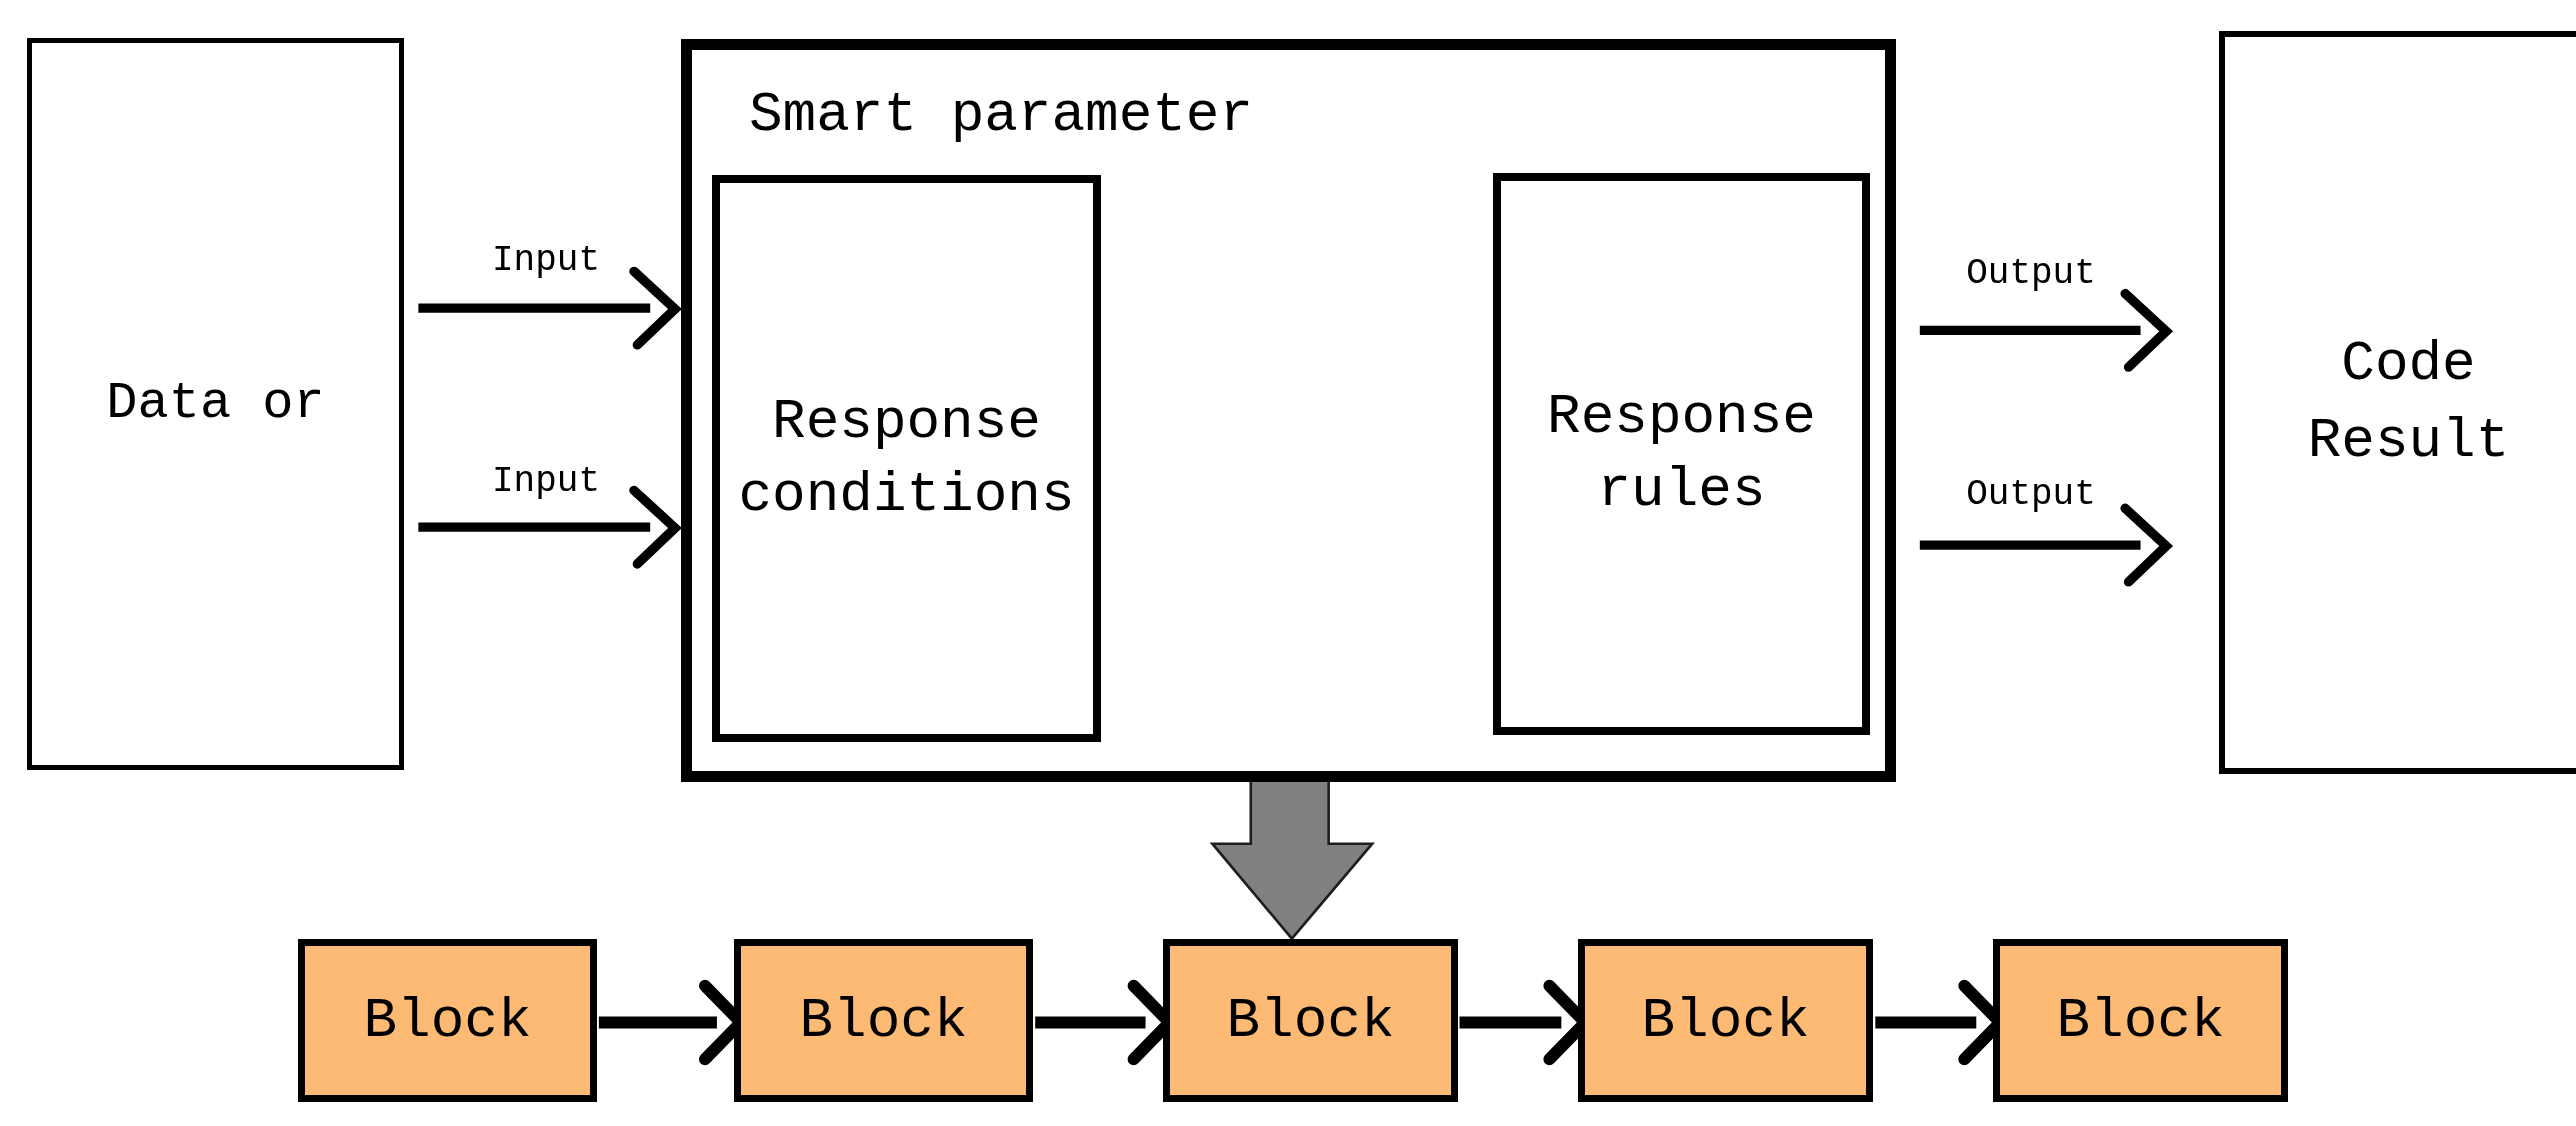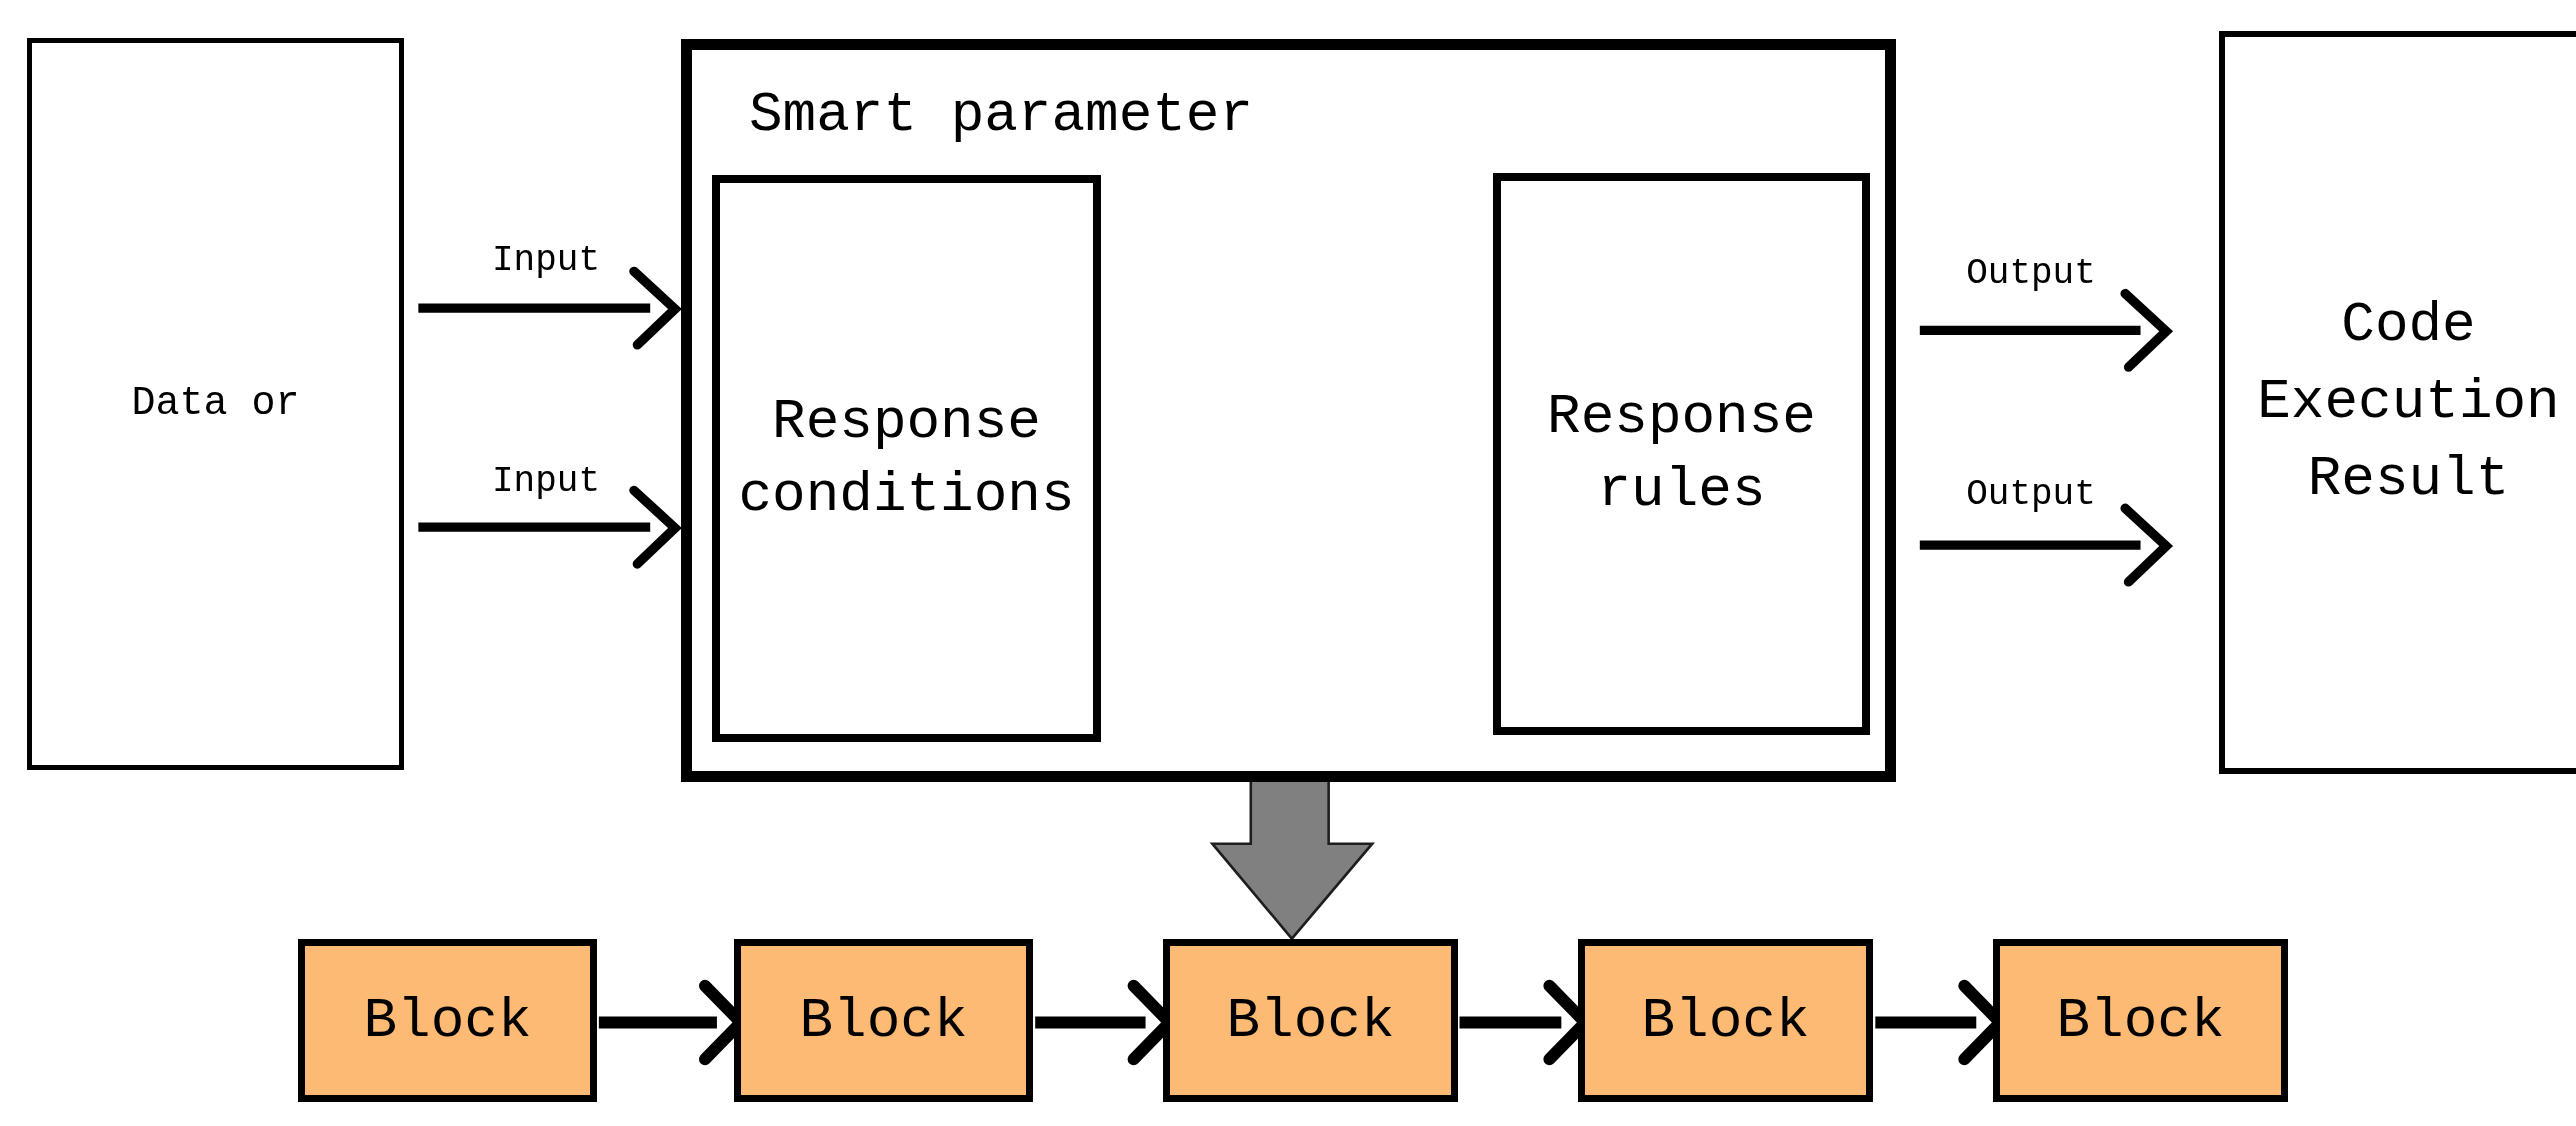--- a/index.html
+++ b/index.html
@@ -25,21 +25,21 @@
     flex-direction: column;
     align-items: center;
     justify-content: center;
     text-align: center;
   }
   .box span { display: block; white-space: nowrap; }
 
   #left-box {
     left: 27px; top: 38px; width: 377px; height: 732px;
     border-width: 5.1px;
-    font-size: 40px; line-height: 86px;
+    font-size: 52px; line-height: 86px;
   }
   #sc-box {
     left: 681px; top: 39px; width: 1215px; height: 743px;
     border-width: 11px;
   }
   #sc-title {
     position: absolute;
     left: 749px; top: 86px;
     font-size: 56px; line-height: 58px;
     white-space: nowrap;
@@ -172,21 +172,20 @@
   <div class="box" id="rules-box">
     <span>Response</span>
     <span>rules</span>
   </div>
 
   <div class="flow-label" id="output-label-1">Output</div>
   <div class="flow-label" id="output-label-2">Output</div>
 
   <div class="box" id="code-box">
     <span>Code</span>
-    <span>Execution</span>
     <span>Result</span>
   </div>
 
   <div class="block" id="block-1">Block</div>
   <div class="block" id="block-2">Block</div>
   <div class="block" id="block-3">Block</div>
   <div class="block" id="block-4">Block</div>
   <div class="block" id="block-5">Block</div>
 
 </div>

